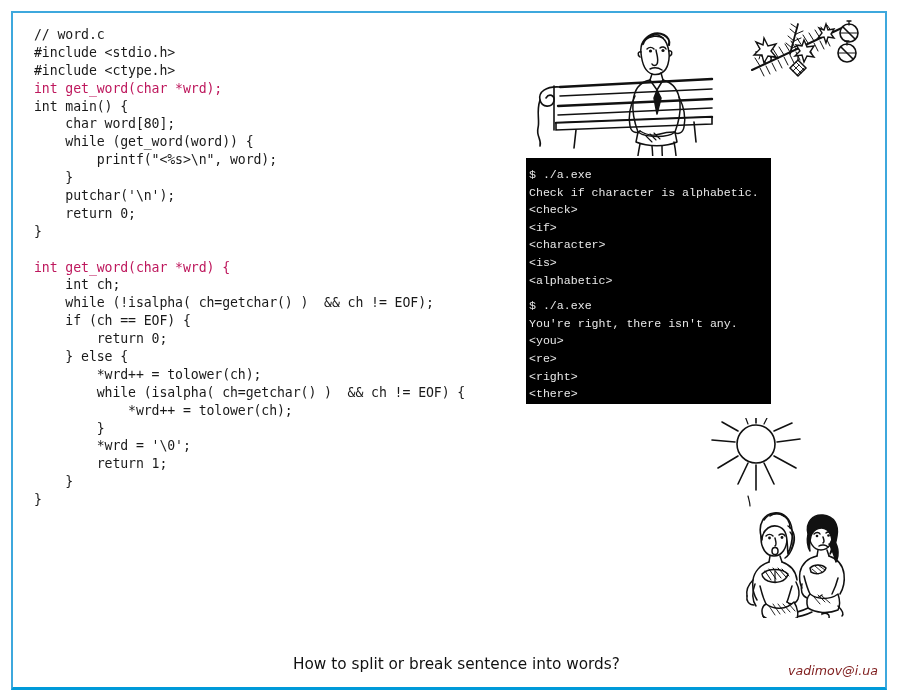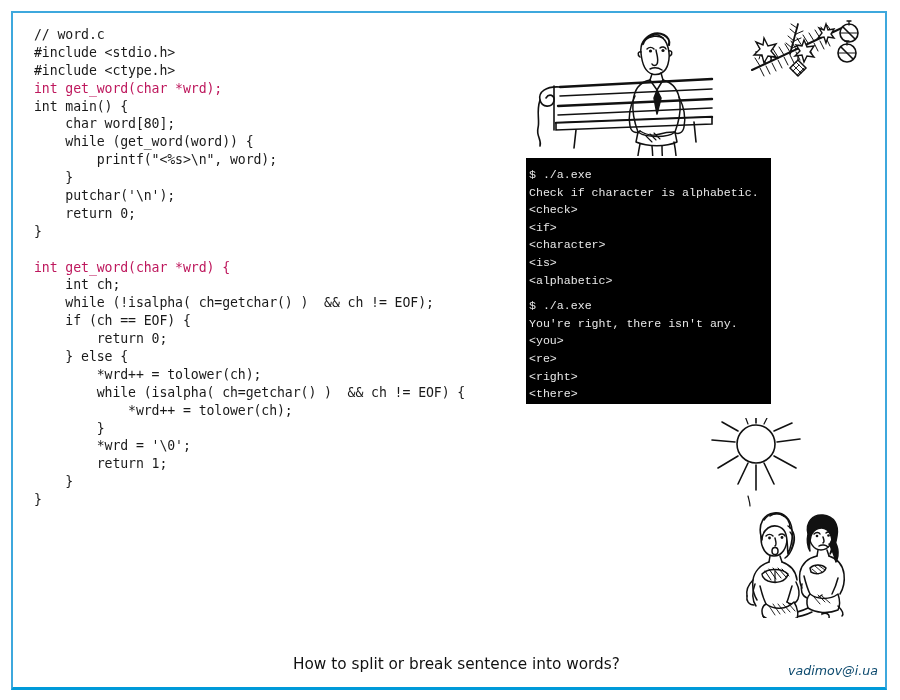--- a/index.html
+++ b/index.html
@@ -96,21 +96,21 @@
     color: #111111;
     white-space: nowrap;
     margin-left: 10px;
   }
   #email {
     position: absolute;
     left: 788px; top: 663px;
     font-family: "DejaVu Sans", sans-serif;
     font-style: italic;
     font-size: 12.6px;
-    color: #0c4a6e;
+    color: #7f1d1d;
     white-space: nowrap;
   }
 
   
   .art { position: absolute; }
   #art-bench { left: 516px; top: 14px; width: 214px; height: 142px; }
   #art-branch { left: 742px; top: 12px; width: 126px; height: 72px; }
   #art-sun { left: 704px; top: 418px; width: 104px; height: 78px; }
   #art-ladies { left: 744px; top: 492px; width: 140px; height: 126px; }
 </style>

